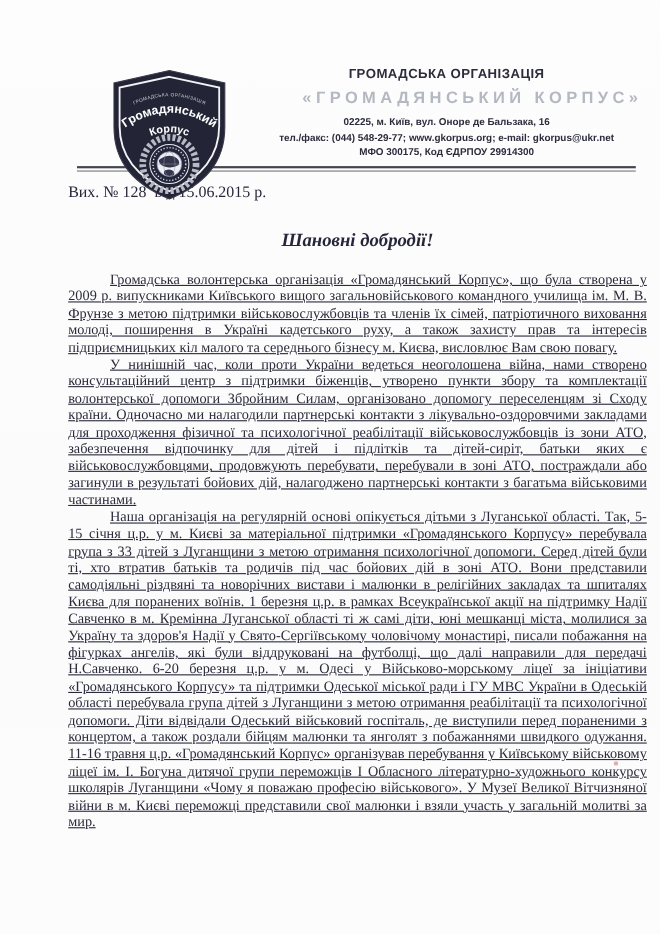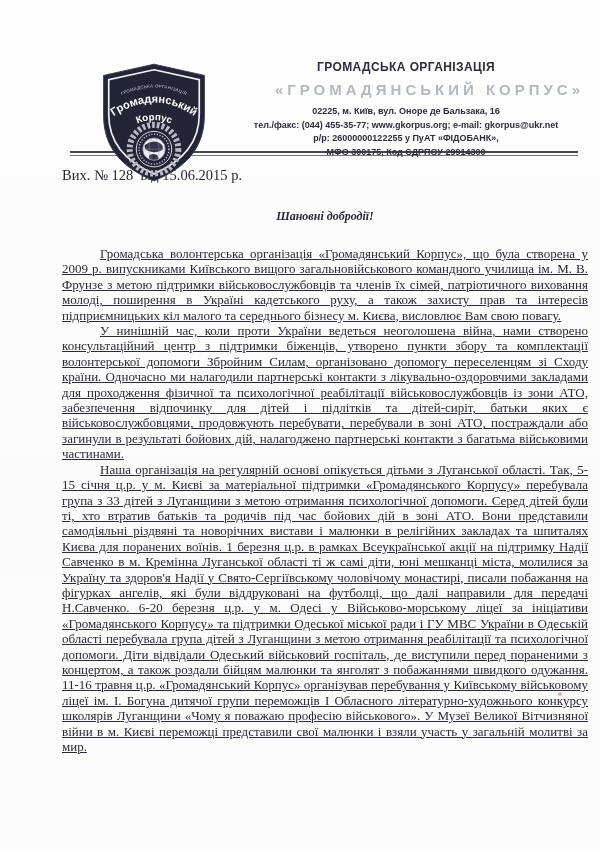--- a/index.html
+++ b/index.html
@@ -41,21 +41,21 @@
     background:#75757f;
   }
   
   .ref{
     position:absolute;left:62px;top:167px;
     font-size:14.5px;white-space:pre;color:#26263a;
   }
   .salutation{
     position:absolute;left:62px;top:209px;width:526px;
     text-align:center;font-weight:bold;font-style:italic;
-    font-size:12px;color:#26263a;
+    font-size:17px;color:#26263a;
   }
   .letter-body{
     position:absolute;left:62px;top:246px;width:526px;
     font-size:13px;line-height:15.4px;
     text-align:justify;color:#2a2a3a;text-decoration:underline;
   }
   .letter-body p{margin:0;text-indent:38px;}
   
   .scan-dot{
     position:absolute;left:558px;top:692px;width:4px;height:4px;
@@ -102,22 +102,21 @@
       <circle cx="60" cy="94" r="12" fill="none" stroke="#8e93a6" stroke-width=".7"></circle>
       <ellipse cx="60" cy="94" rx="5.5" ry="12" fill="none" stroke="#8e93a6" stroke-width=".5"></ellipse>
       <line x1="48" y1="94" x2="72" y2="94" stroke="#8e93a6" stroke-width=".5"></line>
     </svg>
   </div>
 
   <div class="hdr">
     <div class="org-type">ГРОМАДСЬКА ОРГАНІЗАЦІЯ</div>
     <div class="org-name">«ГРОМАДЯНСЬКИЙ КОРПУС»</div>
     <div class="hdr-line">02225, м. Київ, вул. Оноре де Бальзака, 16</div>
-    <div class="hdr-line">тел./факс: (044) 455-35-77; www.gkorpus.org; e-mail: gkorpus@ukr.net</div>
-    <div class="hdr-line">р/р: 26000000122255 у ПуАТ «ФІДОБАНК»,</div>
+    <div class="hdr-line">тел./факс: (044) 548-29-77; www.gkorpus.org; e-mail: gkorpus@ukr.net</div>
     <div class="hdr-line">МФО 300175, Код ЄДРПОУ 29914300</div>
   </div>
 
   <div class="ref">Вих. № 128  від 15.06.2015 р.</div>
 
   <div class="salutation">Шановні добродії!</div>
 
   <div class="letter-body">
     <p>Громадська волонтерська організація «Громадянський Корпус», що була створена у 2009 р. випускниками Київського вищого загальновійськового командного училища ім. М. В. Фрунзе з метою підтримки військовослужбовців та членів їх сімей, патріотичного виховання молоді, поширення в Україні кадетського руху, а також захисту прав та інтересів підприємницьких кіл малого та середнього бізнесу м. Києва, висловлює Вам свою повагу.</p>
     <p>У нинішній час, коли проти України ведеться неоголошена війна, нами створено консультаційний центр з підтримки біженців, утворено пункти збору та комплектації волонтерської допомоги Збройним Силам, організовано допомогу переселенцям зі Сходу країни. Одночасно ми налагодили партнерські контакти з лікувально-оздоровчими закладами для проходження фізичної та психологічної реабілітації військовослужбовців із зони АТО, забезпечення відпочинку для дітей і підлітків та дітей-сиріт, батьки яких є військовослужбовцями, продовжують перебувати, перебували в зоні АТО, постраждали або загинули в результаті бойових дій, налагоджено партнерські контакти з багатьма військовими частинами.</p>

